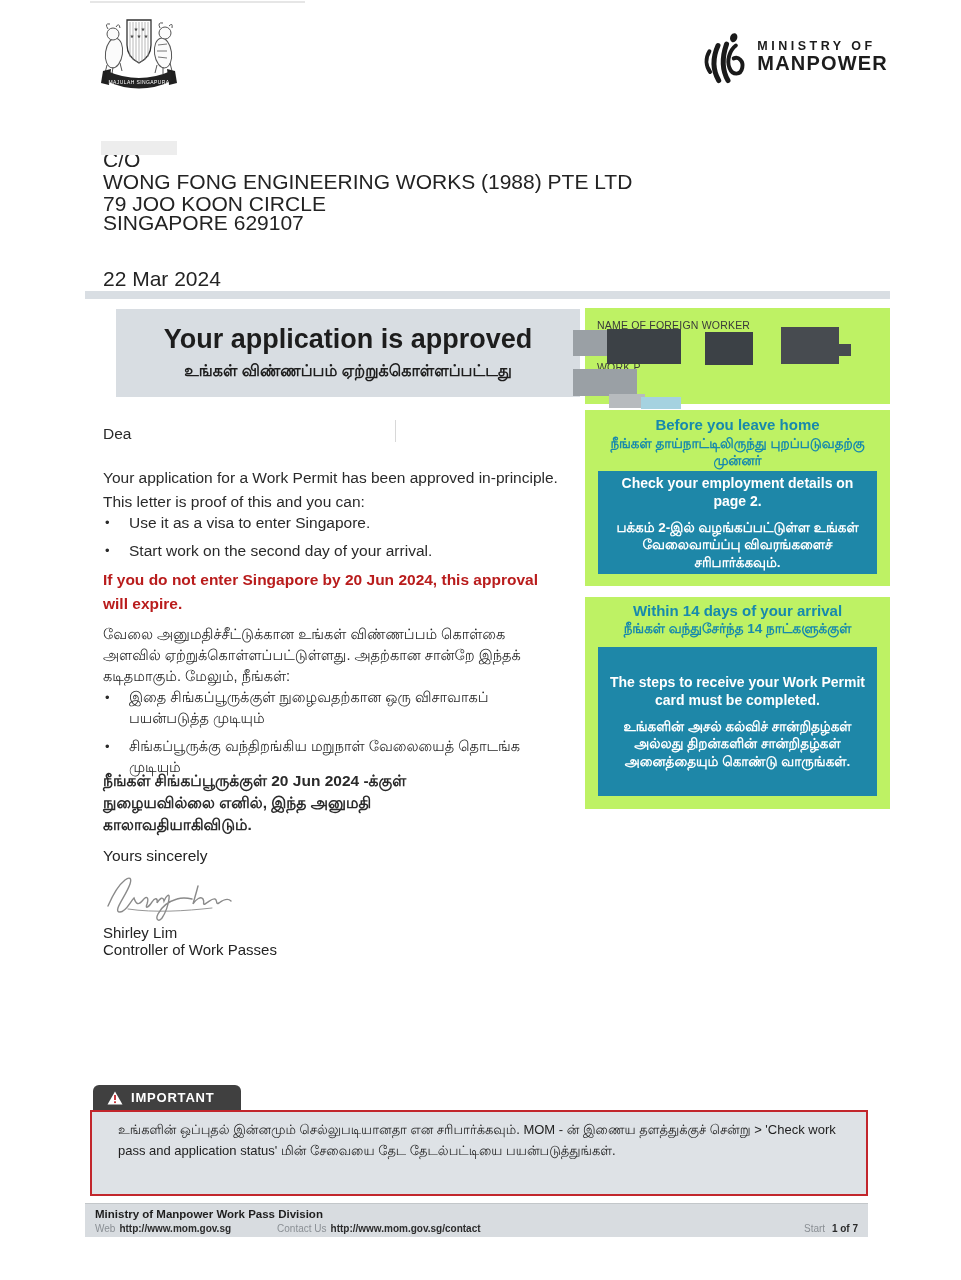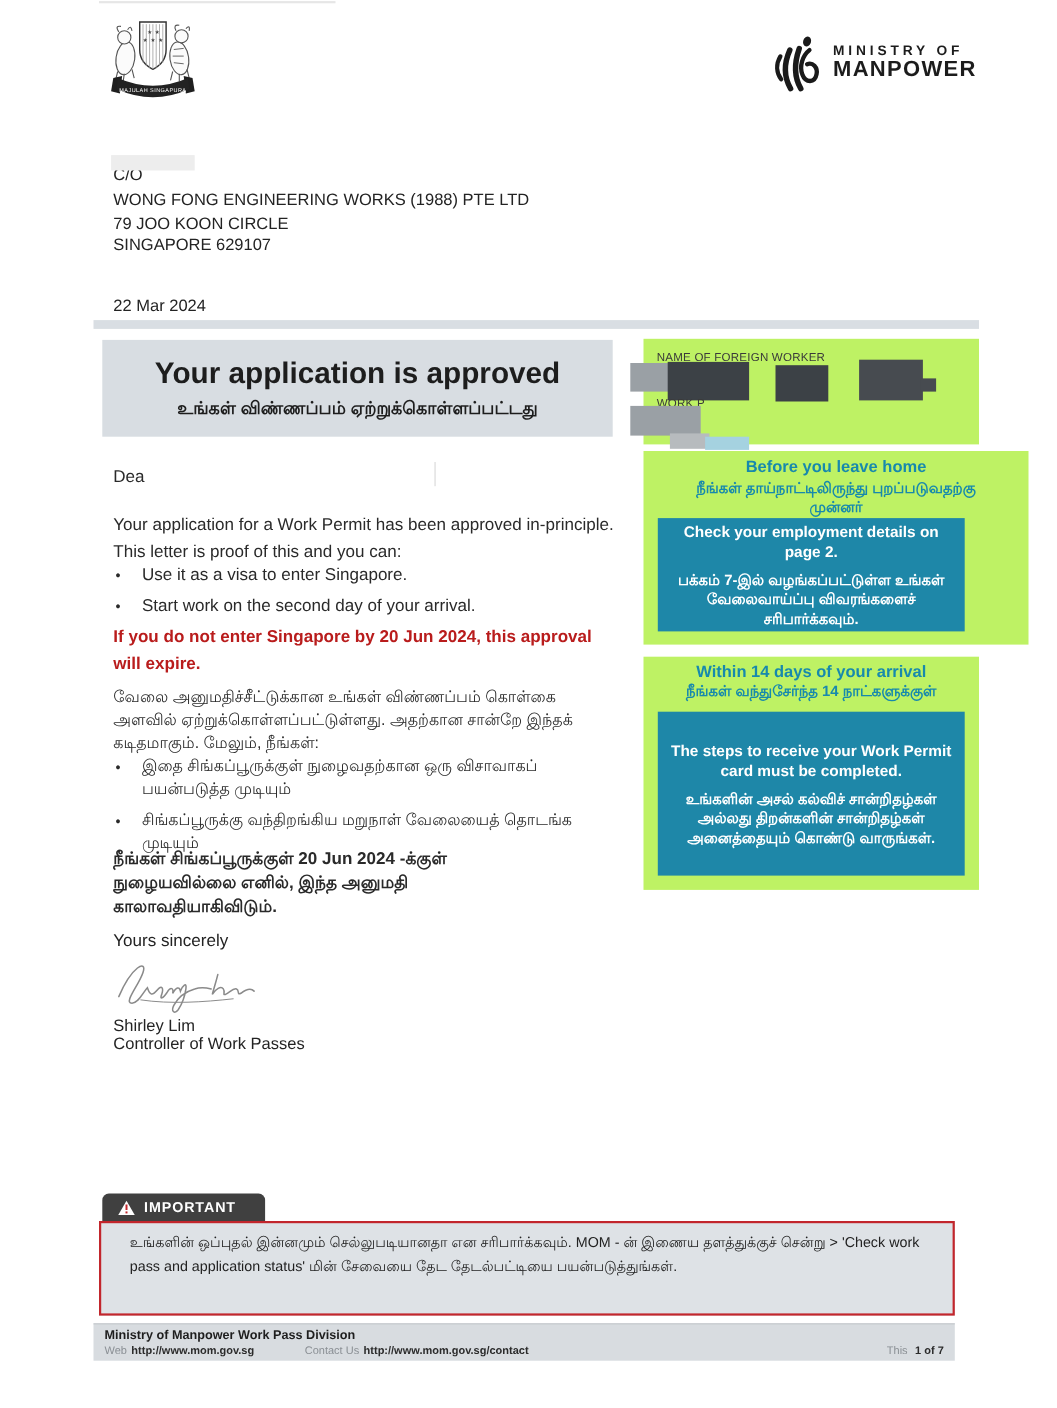--- a/index.html
+++ b/index.html
@@ -8,27 +8,27 @@
   .abs{position:absolute;}
   .artifact-line{background:#e6e6e6;}
 
   
   .mom-logo{display:flex;align-items:center;gap:10px;}
   .mom-text{line-height:1.05;color:#1c1c1c;}
   .mom-text .l1{font-size:12.5px;font-weight:bold;letter-spacing:3.5px;}
   .mom-text .l2{font-size:20px;font-weight:bold;letter-spacing:1.2px;}
 
   
-  .addr{font-size:15px;line-height:19px;color:#232323;}
+  .addr{font-size:21px;line-height:19px;color:#232323;}
 
   
   .strip{background:#d9dee3;}
 
   
-  .banner{background:#d8dde2;text-align:center;}
+  .banner{background:#d8dde2;text-align:center;margin-left:23px;}
   .banner .t1{font-size:27px;font-weight:bold;color:#1d1d1d;margin-top:15px;}
   .banner .t2{font-size:16px;font-weight:bold;color:#1d1d1d;margin-top:7px;}
 
   
   .body-col{width:458px;font-size:15.5px;color:#2a2a2a;}
   .para{line-height:23.5px;}
   .bullets{line-height:22px;}
   .bullet-row{position:relative;padding-left:26px;}
   .bullet-row::before{content:"•";position:absolute;left:2px;top:0;font-size:13px;}
   .bold{font-weight:bold;color:#b91c1c;}
@@ -164,28 +164,28 @@
     <div class="abs redact-dark" style="left:22px;top:21px;width:74px;height:35px;"></div>
     <div class="abs redact-dark" style="left:120px;top:24px;width:48px;height:33px;"></div>
     <div class="abs redact-dark2" style="left:196px;top:19px;width:58px;height:37px;"></div>
     <div class="abs redact-dark2" style="left:252px;top:36px;width:14px;height:12px;"></div>
     <div class="abs panel-label" style="left:12px;top:53px;">WORK P</div>
     <div class="abs redact-gray" style="left:-12px;top:61px;width:64px;height:27px;"></div>
     <div class="abs redact-lgray" style="left:24px;top:86px;width:36px;height:14px;"></div>
     <div class="abs redact-blue" style="left:56px;top:89px;width:40px;height:12px;"></div>
   </div>
 
-  <div class="abs panel" style="left:585px;top:410px;width:350px;height:176px;">
+  <div class="abs panel" style="left:585px;top:410px;width:305px;height:176px;">
     <div class="teal-h" style="padding-top:6px;">
       <div class="en">Before you leave home</div>
       <div class="tam" style="max-width:270px;margin:2px auto 0;">நீங்கள் தாய்நாட்டிலிருந்து புறப்படுவதற்கு முன்னர்</div>
     </div>
     <div class="abs tealbox" style="left:13px;top:61px;width:279px;height:103px;">
       <div class="en">Check your employment details on page 2.</div>
-      <div class="tam">பக்கம் 7-இல் வழங்கப்பட்டுள்ள உங்கள் வேலைவாய்ப்பு விவரங்களைச் சரிபார்க்கவும்.</div>
+      <div class="tam">பக்கம் 2-இல் வழங்கப்பட்டுள்ள உங்கள் வேலைவாய்ப்பு விவரங்களைச் சரிபார்க்கவும்.</div>
     </div>
   </div>
 
   <div class="abs panel" style="left:585px;top:597px;width:305px;height:212px;">
     <div class="teal-h" style="padding-top:5px;">
       <div class="en">Within 14 days of your arrival</div>
       <div class="tam" style="max-width:290px;margin:1px auto 0;">நீங்கள் வந்துசேர்ந்த 14 நாட்களுக்குள்</div>
     </div>
     <div class="abs tealbox" style="left:13px;top:50px;width:279px;height:149px;">
       <div class="en">The steps to receive your Work Permit card must be completed.</div>
@@ -237,19 +237,19 @@
 
   <div class="abs footer" style="left:85px;top:1203px;width:783px;height:34px;">
     <div class="div-name">Ministry of Manpower Work Pass Division</div>
     <div class="row2">
       <span class="lbl">Web</span>
       <span class="val">http://www.mom.gov.sg</span>
       <span class="spacer"></span>
       <span class="lbl">Contact Us</span>
       <span class="val">http://www.mom.gov.sg/contact</span>
       <span class="pg">
-        <span class="lbl">This</span>
+        <span class="lbl">Start</span>
         <span class="val">1 of 7</span>
       </span>
     </div>
   </div>
 
 </div>
 
 </body></html>

